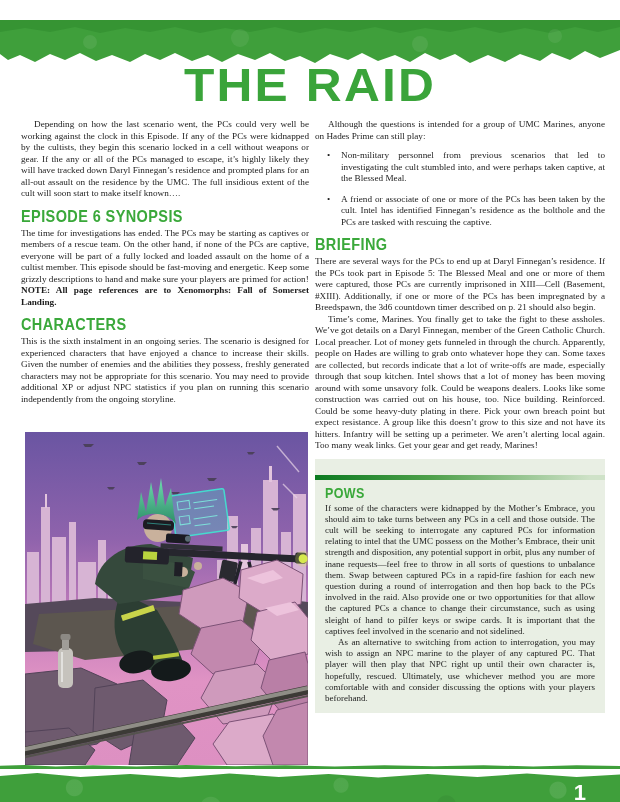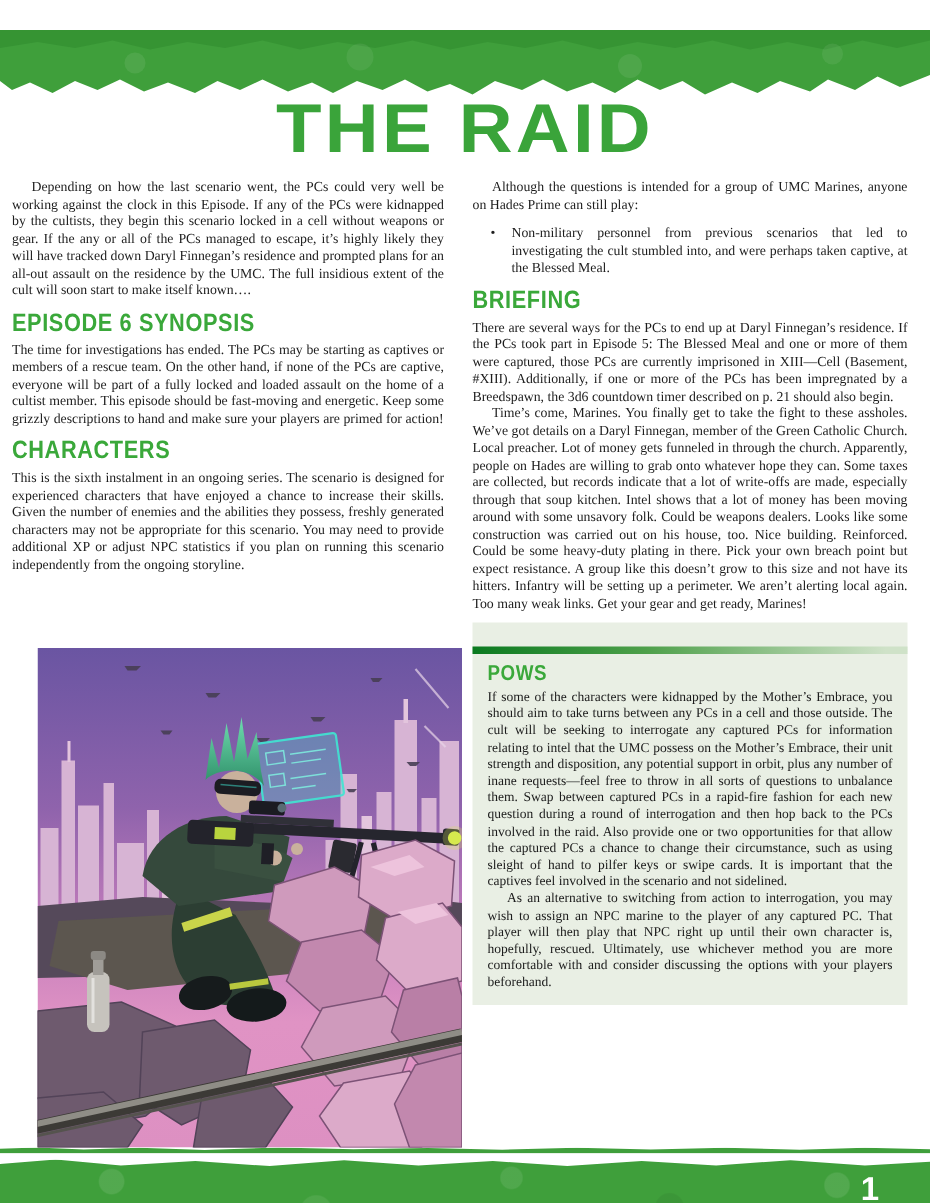--- a/index.html
+++ b/index.html
@@ -11,21 +11,21 @@
   .top-band{position:absolute;left:0;top:0;width:620px;height:48px;}
   
   .page-title{
     position:absolute;left:0;top:40px;width:620px;text-align:center;
     font-family:"Liberation Sans", sans-serif;font-weight:700;
     font-size:46px;line-height:50px;letter-spacing:2px;color:#3aa43a;
     transform:scaleX(1.08);transform-origin:center top;
   }
   
   .col{position:absolute;top:99px;width:288px;font-size:9.2px;line-height:11.5px;text-align:justify;}
-  .col-left{left:8px;}
+  .col-left{left:21px;}
   .col-right{left:315px;width:290px;}
   .col p{margin:0;}
   .indent{text-indent:13px;}
   h2.sec{
     margin:9px 0 4px 0;font-family:"Liberation Sans", sans-serif;
     font-weight:700;font-size:14.5px;line-height:15px;color:#3aa83a;
     letter-spacing:.4px;transform:scaleY(1.15);transform-origin:left center;
   }
   .note-line{margin-top:10px;font-weight:700;}
   
@@ -82,20 +82,21 @@
       <circle cx="555" cy="16" r="7" fill="#ffffff" opacity="0.07"></circle>
     </svg>
   </div>
 
   <div class="page-title">THE RAID</div>
 
   <div class="col col-left">
     <p class="indent">Depending on how the last scenario went, the PCs could very well be working against the clock in this Episode. If any of the PCs were kidnapped by the cultists, they begin this scenario locked in a cell without weapons or gear. If the any or all of the PCs managed to escape, it’s highly likely they will have tracked down Daryl Finnegan’s residence and prompted plans for an all-out assault on the residence by the UMC. The full insidious extent of the cult will soon start to make itself known….</p>
     <h2 class="sec">EPISODE 6 SYNOPSIS</h2>
     <p>The time for investigations has ended. The PCs may be starting as captives or members of a rescue team. On the other hand, if none of the PCs are captive, everyone will be part of a fully locked and loaded assault on the home of a cultist member. This episode should be fast-moving and energetic. Keep some grizzly descriptions to hand and make sure your players are primed for action!</p>
+    <p class="note-line"><span>NOTE:</span><span> All page references are to Xenomorphs: Fall of Somerset Landing.</span></p>
     <h2 class="sec">CHARACTERS</h2>
     <p>This is the sixth instalment in an ongoing series. The scenario is designed for experienced characters that have enjoyed a chance to increase their skills. Given the number of enemies and the abilities they possess, freshly generated characters may not be appropriate for this scenario. You may need to provide additional XP or adjust NPC statistics if you plan on running this scenario independently from the ongoing storyline.</p>
   </div>
 
   <div class="illustration">
     <svg width="283" height="333" viewBox="0 0 283 333">
       <defs>
         <linearGradient id="sky" x1="0" y1="0" x2="0" y2="1">
           <stop offset="0" stop-color="#6a55a2"></stop>
           <stop offset="0.32" stop-color="#8f63ac"></stop>
@@ -225,20 +226,21 @@
         <line x1="-4" y1="318" x2="283" y2="256" stroke="#8f8d86" stroke-width="4"></line>
         <line x1="-4" y1="326" x2="283" y2="264" stroke="#55534e" stroke-width="2"></line>
       </g>
     </svg>
   </div>
 
   <div class="col col-right">
     <p class="indent">Although the questions is intended for a group of UMC Marines, anyone on Hades Prime can still play:</p>
     <ul class="bullets">
       <li>Non-military personnel from previous scenarios that led to investigating the cult stumbled into, and were perhaps taken captive, at the Blessed Meal.</li>
+      <li>A friend or associate of one or more of the PCs has been taken by the cult. Intel has identified Finnegan’s residence as the bolthole and the PCs are tasked with rescuing the captive.</li>
     </ul>
     <h2 class="sec">BRIEFING</h2>
     <p>There are several ways for the PCs to end up at Daryl Finnegan’s residence. If the PCs took part in Episode 5: The Blessed Meal and one or more of them were captured, those PCs are currently imprisoned in XIII—Cell (Basement, #XIII). Additionally, if one or more of the PCs has been impregnated by a Breedspawn, the 3d6 countdown timer described on p. 21 should also begin.</p>
     <p class="quote indent">Time’s come, Marines. You finally get to take the fight to these assholes. We’ve got details on a Daryl Finnegan, member of the Green Catholic Church. Local preacher. Lot of money gets funneled in through the church. Apparently, people on Hades are willing to grab onto whatever hope they can. Some taxes are collected, but records indicate that a lot of write-offs are made, especially through that soup kitchen. Intel shows that a lot of money has been moving around with some unsavory folk. Could be weapons dealers. Looks like some construction was carried out on his house, too. Nice building. Reinforced. Could be some heavy-duty plating in there. Pick your own breach point but expect resistance. A group like this doesn’t grow to this size and not have its hitters. Infantry will be setting up a perimeter. We aren’t alerting local again. Too many weak links. Get your gear and get ready, Marines!</p>
     <div class="pows-box">
       <div class="pows-bar"></div>
       <div class="pows-inner">
         <h3>POWS</h3>
         <p>If some of the characters were kidnapped by the Mother’s Embrace, you should aim to take turns between any PCs in a cell and those outside. The cult will be seeking to interrogate any captured PCs for information relating to intel that the UMC possess on the Mother’s Embrace, their unit strength and disposition, any potential support in orbit, plus any number of inane requests—feel free to throw in all sorts of questions to unbalance them. Swap between captured PCs in a rapid-fire fashion for each new question during a round of interrogation and then hop back to the PCs involved in the raid. Also provide one or two opportunities for that allow the captured PCs a chance to change their circumstance, such as using sleight of hand to pilfer keys or swipe cards. It is important that the captives feel involved in the scenario and not sidelined.</p>
         <p class="indent">As an alternative to switching from action to interrogation, you may wish to assign an NPC marine to the player of any captured PC. That player will then play that NPC right up until their own character is, hopefully, rescued. Ultimately, use whichever method you are more comfortable with and consider discussing the options with your players beforehand.</p>

